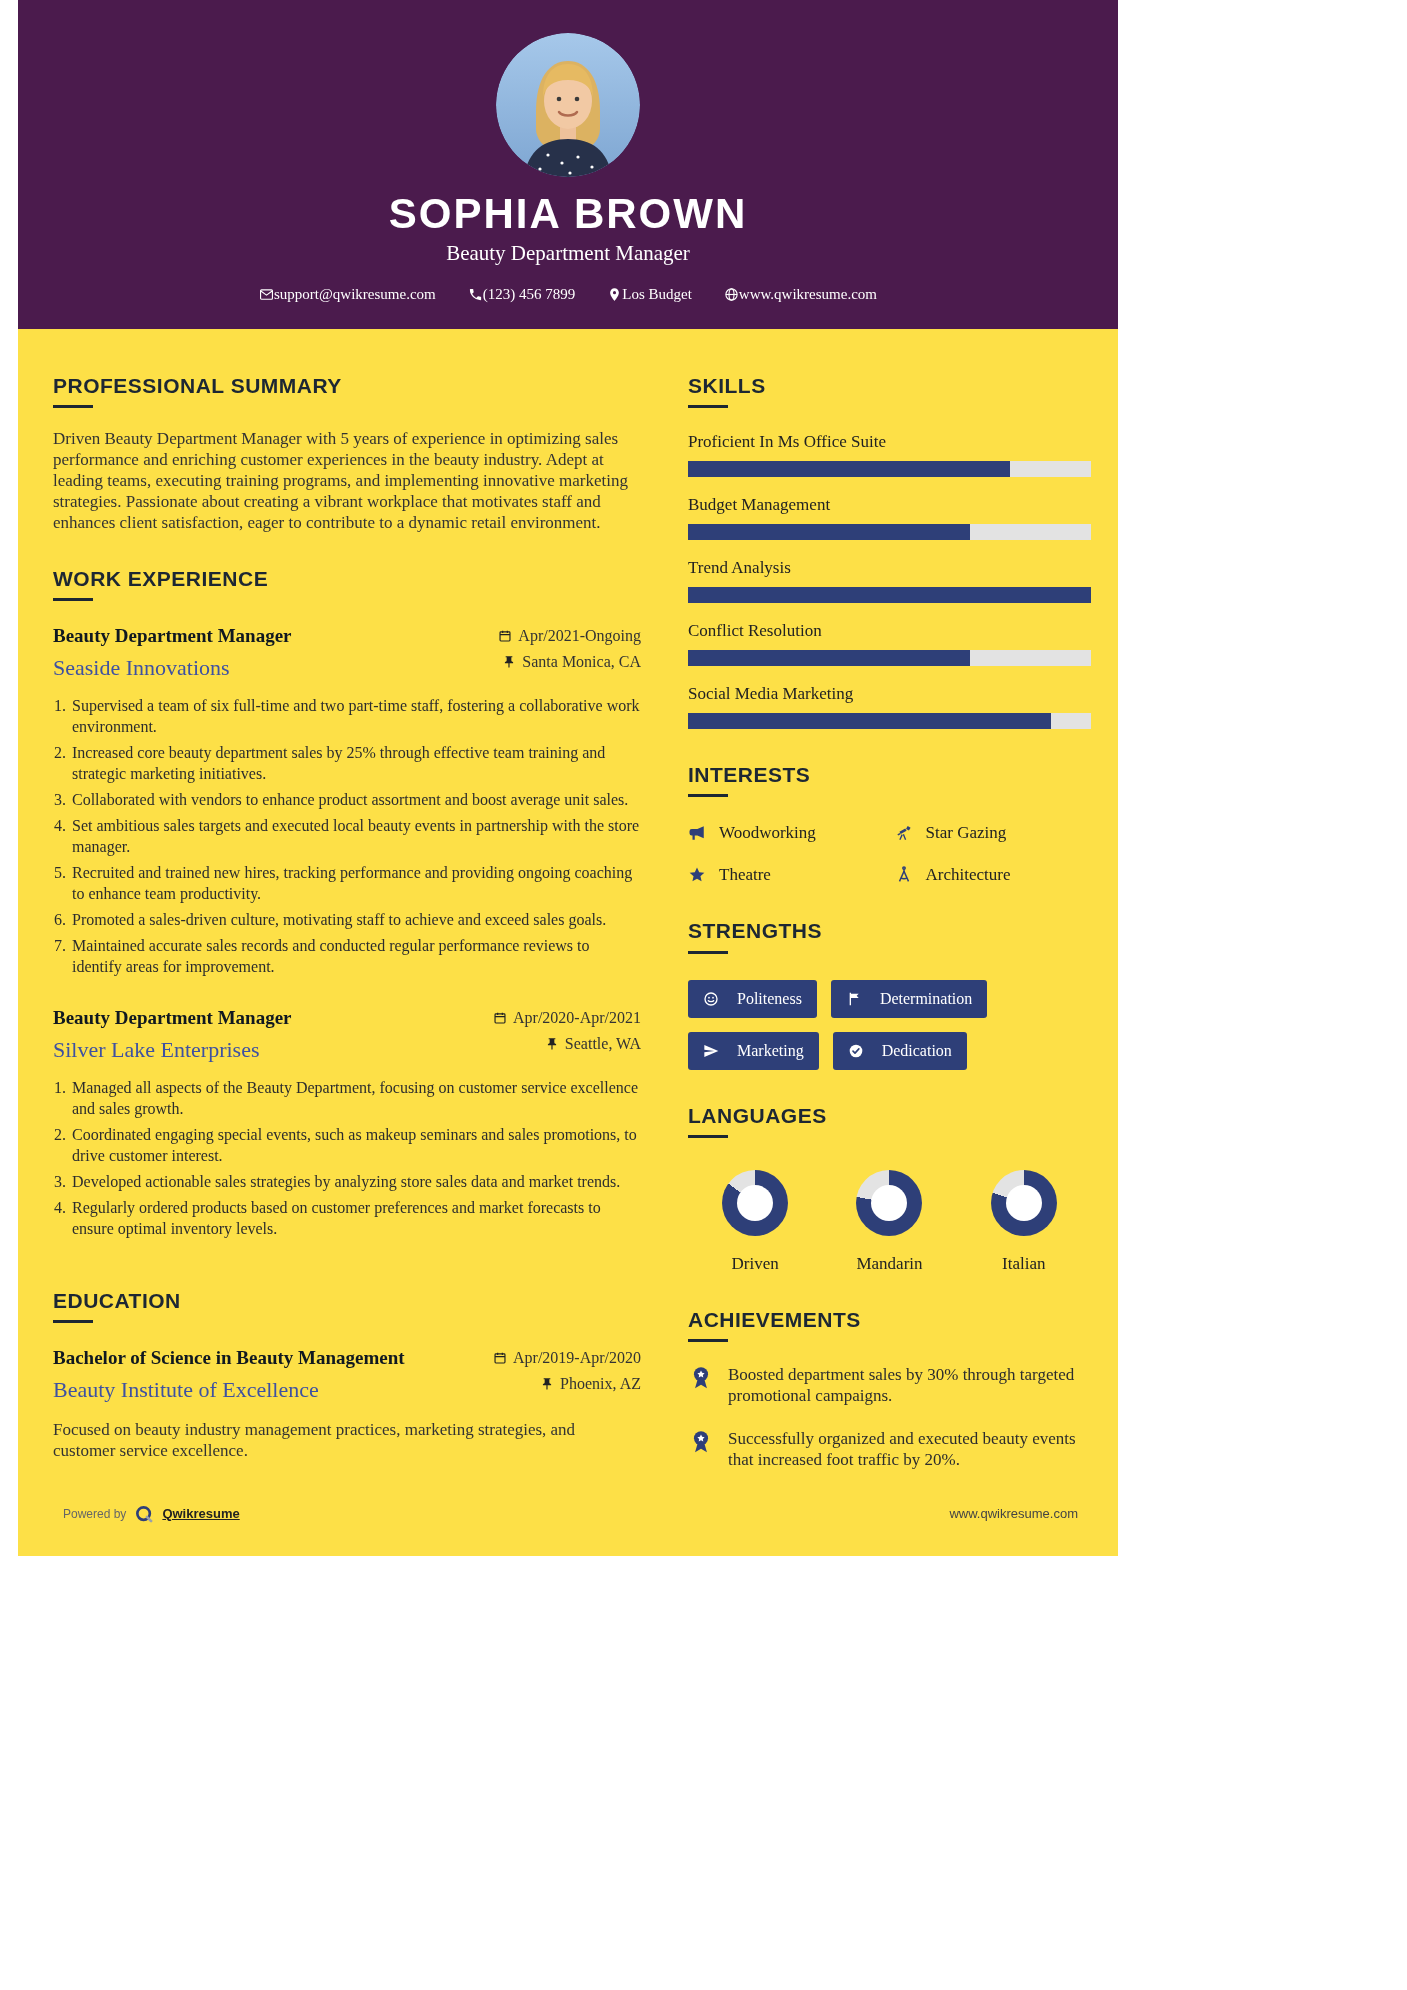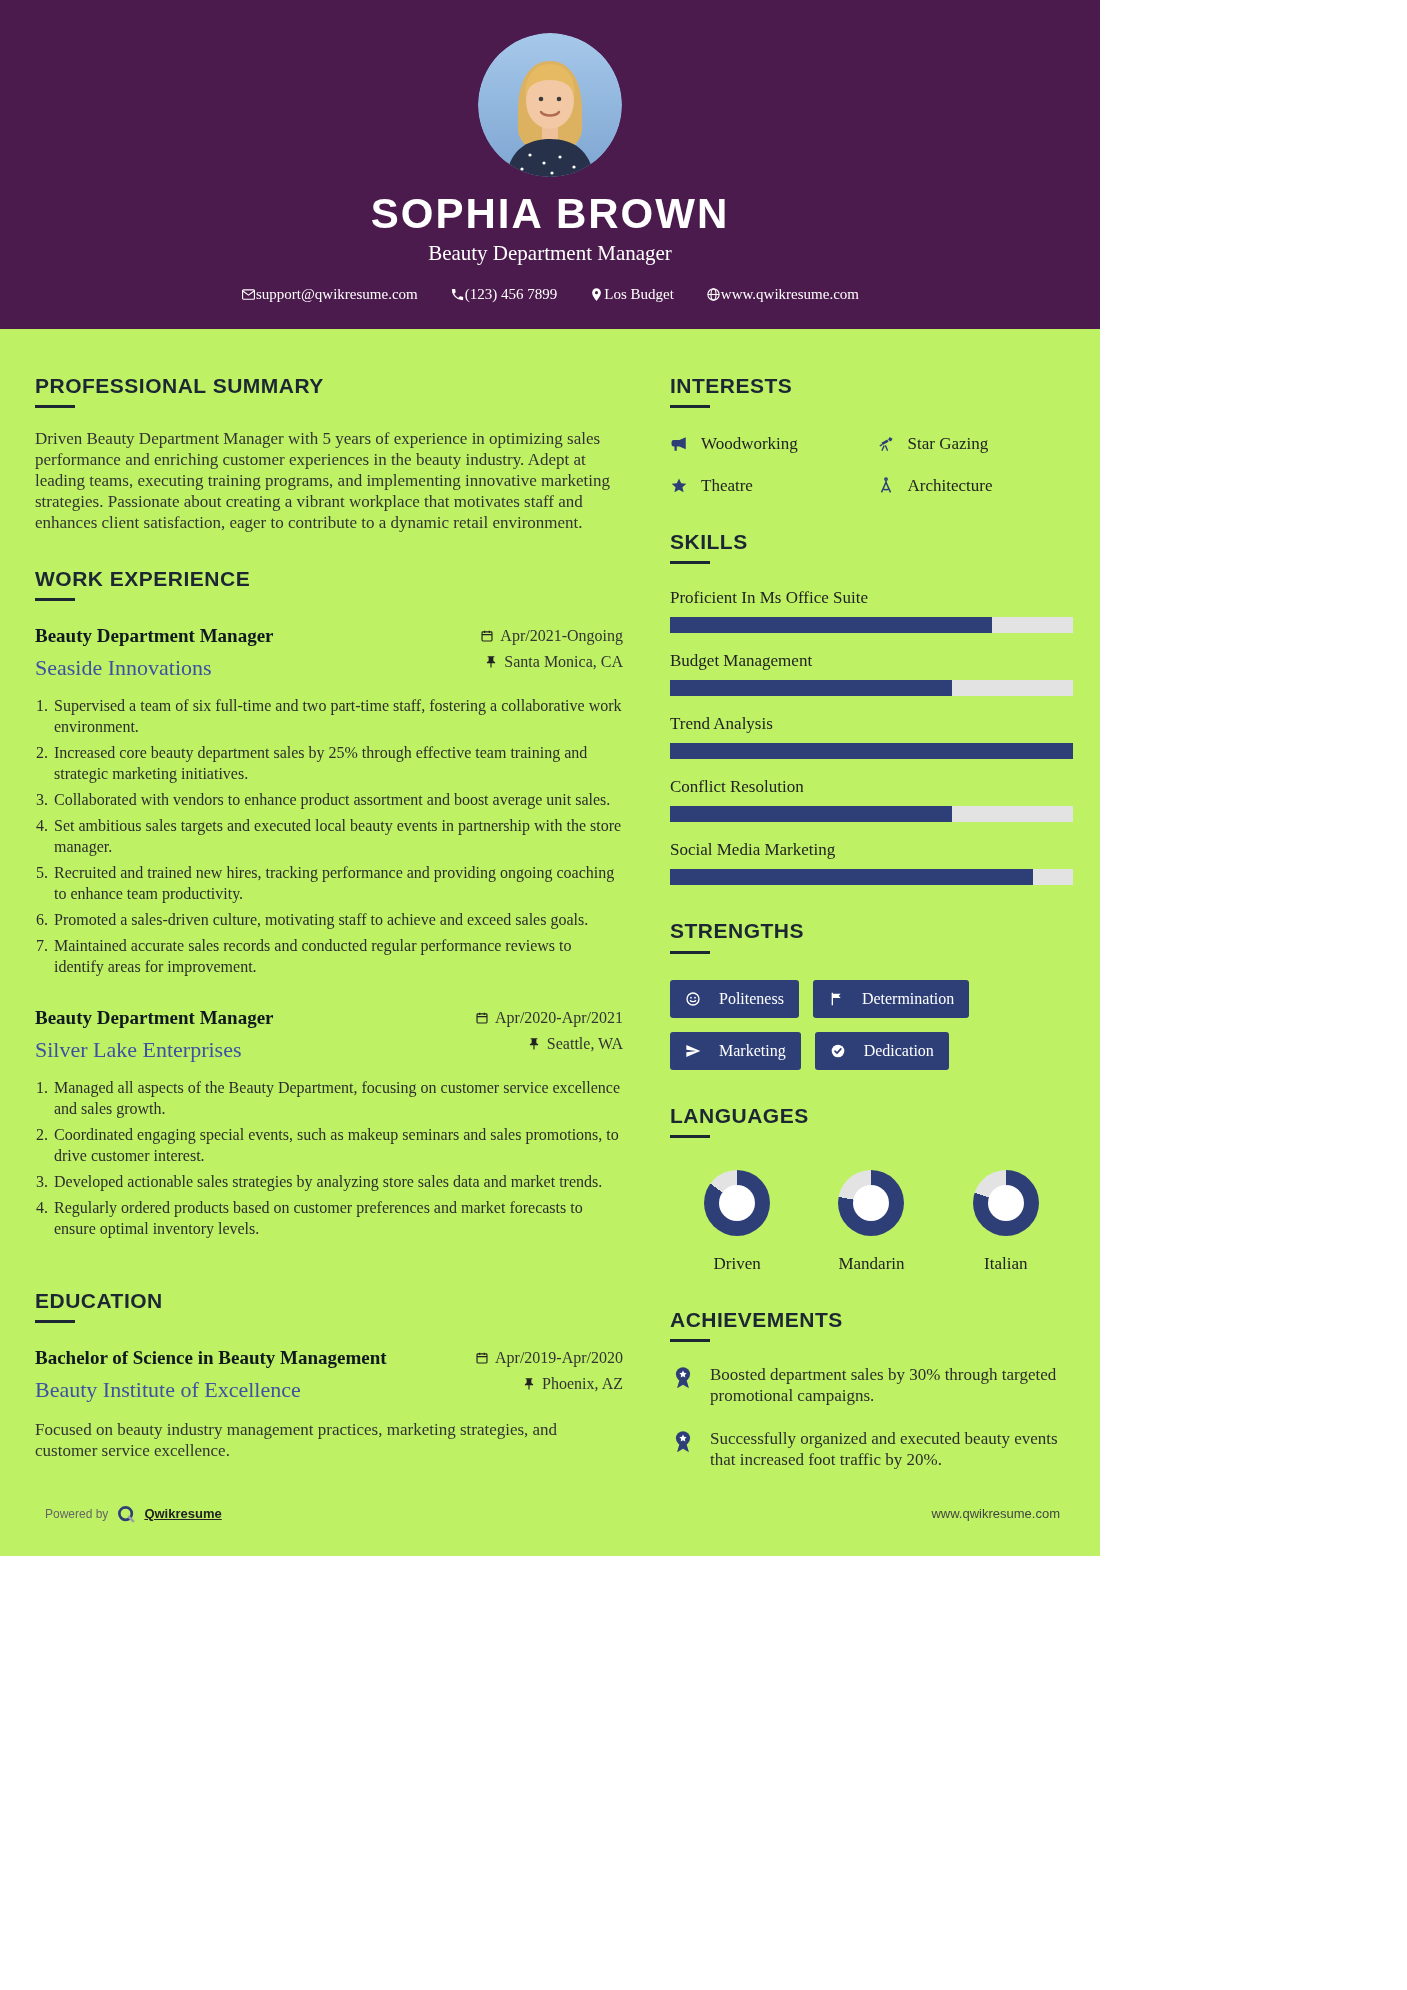--- a/index.html
+++ b/index.html
@@ -1,17 +1,17 @@
 <!DOCTYPE html>
 <html><head>
 <meta charset="utf-8">
 <style>
   html,body{margin:0;padding:0;background:#ffffff;}
   .canvas{position:relative;width:1407px;height:1990px;background:#ffffff;overflow:hidden;font-family:"Liberation Serif",serif;}
-  .page{position:absolute;top:0;left:0;width:1100px;height:1556px;background:#bef264;display:flex;flex-direction:column;justify-content:space-between;}
+  .page{position:absolute;top:0;left:18px;width:1100px;height:1556px;background:#fde047;display:flex;flex-direction:column;justify-content:space-between;}
 
   
   .hdr{background:#4b1b4d;color:#fff;text-align:center;padding:33px 0 26px;}
   .photo{width:144px;height:144px;border-radius:50%;margin:0 auto;overflow:hidden;display:block;}
   .name{font-family:"Liberation Sans",sans-serif;font-weight:700;font-size:42px;letter-spacing:2px;margin:16px 0 6px;line-height:1;}
   .role{font-size:21px;line-height:1.2;}
   .contact{margin-top:20px;display:flex;justify-content:center;align-items:center;gap:32px;font-size:15px;}
   .citem{display:flex;align-items:center;}
   .cicn{width:15px;height:15px;display:inline-block;color:#fff;flex:0 0 15px;}
   .cicn svg{width:100%;height:100%;display:block;}
@@ -282,63 +282,20 @@
               </div>
             </div>
             <p class="edu-desc">Focused on beauty industry management practices, marketing strategies, and customer service excellence.</p>
           </article>
         </section>
       </div>
 
       <div class="col-right">
 
         <section>
-          <h2 class="sec-h">INTERESTS</h2>
-          <div class="sec-rule"></div>
-          <div class="interests-grid">
-            <div class="interest">
-              <span class="iicn">
-                <svg viewBox="0 0 24 24">
-                    <path fill="currentColor" d="M21 3l-8.5 3.6H5a3 3 0 0 0-3 3v2.8a3 3 0 0 0 3 3h1V21h3v-5.6h3.5L21 19V3z"></path>
-                  </svg>
-              </span>
-              <span>Woodworking</span>
-            </div>
-            <div class="interest">
-              <span class="iicn">
-                <svg viewBox="0 0 24 24">
-                    <path fill="currentColor" d="M20.8 4.9l-3.9-2.2-2.2 3.9 3.9 2.2 2.2-3.9zM13.7 6.1L5.9 10.4l1.7 3 7.8-4.3-1.7-3zM6.4 11.9l-3.2 1.8 1 1.7 3.2-1.8-1-1.7z"></path>
-                    <path stroke="currentColor" stroke-width="1.8" fill="none" d="M9.6 14.2l-3.1 6.8M11.2 13.6l2.9 7.4"></path>
-                  </svg>
-              </span>
-              <span>Star Gazing</span>
-            </div>
-            <div class="interest">
-              <span class="iicn">
-                <svg viewBox="0 0 24 24">
-                    <path fill="currentColor" d="M12 2l2.9 6.3 6.9.7-5.2 4.6 1.5 6.8L12 17l-6.1 3.4 1.5-6.8L2.2 9l6.9-.7z"></path>
-                  </svg>
-              </span>
-              <span>Theatre</span>
-            </div>
-            <div class="interest">
-              <span class="iicn">
-                <svg viewBox="0 0 24 24">
-                    <g fill="none" stroke="currentColor" stroke-width="2">
-                      <circle cx="12" cy="2.8" r="1.6"></circle>
-                      <path d="M12 4.4V7m0 0l-6 13.5M12 7l6 13.5M7.7 15.8a8.6 8.6 0 0 0 8.6 0"></path>
-                    </g>
-                  </svg>
-              </span>
-              <span>Architecture</span>
-            </div>
-          </div>
-        </section>
-
-        <section>
           <h2 class="sec-h">SKILLS</h2>
           <div class="sec-rule"></div>
           <div class="skills-list">
             <div class="skill">
               <div class="skill-name">Proficient In Ms Office Suite</div>
               <div class="bar">
                   <div class="bar-fill" style="width: 80%;"></div>
                 </div>
             </div>
             <div class="skill">
@@ -357,20 +314,63 @@
               <div class="skill-name">Conflict Resolution</div>
               <div class="bar">
                   <div class="bar-fill" style="width: 70%;"></div>
                 </div>
             </div>
             <div class="skill">
               <div class="skill-name">Social Media Marketing</div>
               <div class="bar">
                   <div class="bar-fill" style="width: 90%;"></div>
                 </div>
+            </div>
+          </div>
+        </section>
+
+        <section>
+          <h2 class="sec-h">INTERESTS</h2>
+          <div class="sec-rule"></div>
+          <div class="interests-grid">
+            <div class="interest">
+              <span class="iicn">
+                <svg viewBox="0 0 24 24">
+                    <path fill="currentColor" d="M21 3l-8.5 3.6H5a3 3 0 0 0-3 3v2.8a3 3 0 0 0 3 3h1V21h3v-5.6h3.5L21 19V3z"></path>
+                  </svg>
+              </span>
+              <span>Woodworking</span>
+            </div>
+            <div class="interest">
+              <span class="iicn">
+                <svg viewBox="0 0 24 24">
+                    <path fill="currentColor" d="M20.8 4.9l-3.9-2.2-2.2 3.9 3.9 2.2 2.2-3.9zM13.7 6.1L5.9 10.4l1.7 3 7.8-4.3-1.7-3zM6.4 11.9l-3.2 1.8 1 1.7 3.2-1.8-1-1.7z"></path>
+                    <path stroke="currentColor" stroke-width="1.8" fill="none" d="M9.6 14.2l-3.1 6.8M11.2 13.6l2.9 7.4"></path>
+                  </svg>
+              </span>
+              <span>Star Gazing</span>
+            </div>
+            <div class="interest">
+              <span class="iicn">
+                <svg viewBox="0 0 24 24">
+                    <path fill="currentColor" d="M12 2l2.9 6.3 6.9.7-5.2 4.6 1.5 6.8L12 17l-6.1 3.4 1.5-6.8L2.2 9l6.9-.7z"></path>
+                  </svg>
+              </span>
+              <span>Theatre</span>
+            </div>
+            <div class="interest">
+              <span class="iicn">
+                <svg viewBox="0 0 24 24">
+                    <g fill="none" stroke="currentColor" stroke-width="2">
+                      <circle cx="12" cy="2.8" r="1.6"></circle>
+                      <path d="M12 4.4V7m0 0l-6 13.5M12 7l6 13.5M7.7 15.8a8.6 8.6 0 0 0 8.6 0"></path>
+                    </g>
+                  </svg>
+              </span>
+              <span>Architecture</span>
             </div>
           </div>
         </section>
 
         <section>
           <h2 class="sec-h">STRENGTHS</h2>
           <div class="sec-rule"></div>
           <div class="chips">
             <span class="chip">
               <span class="chicn">

